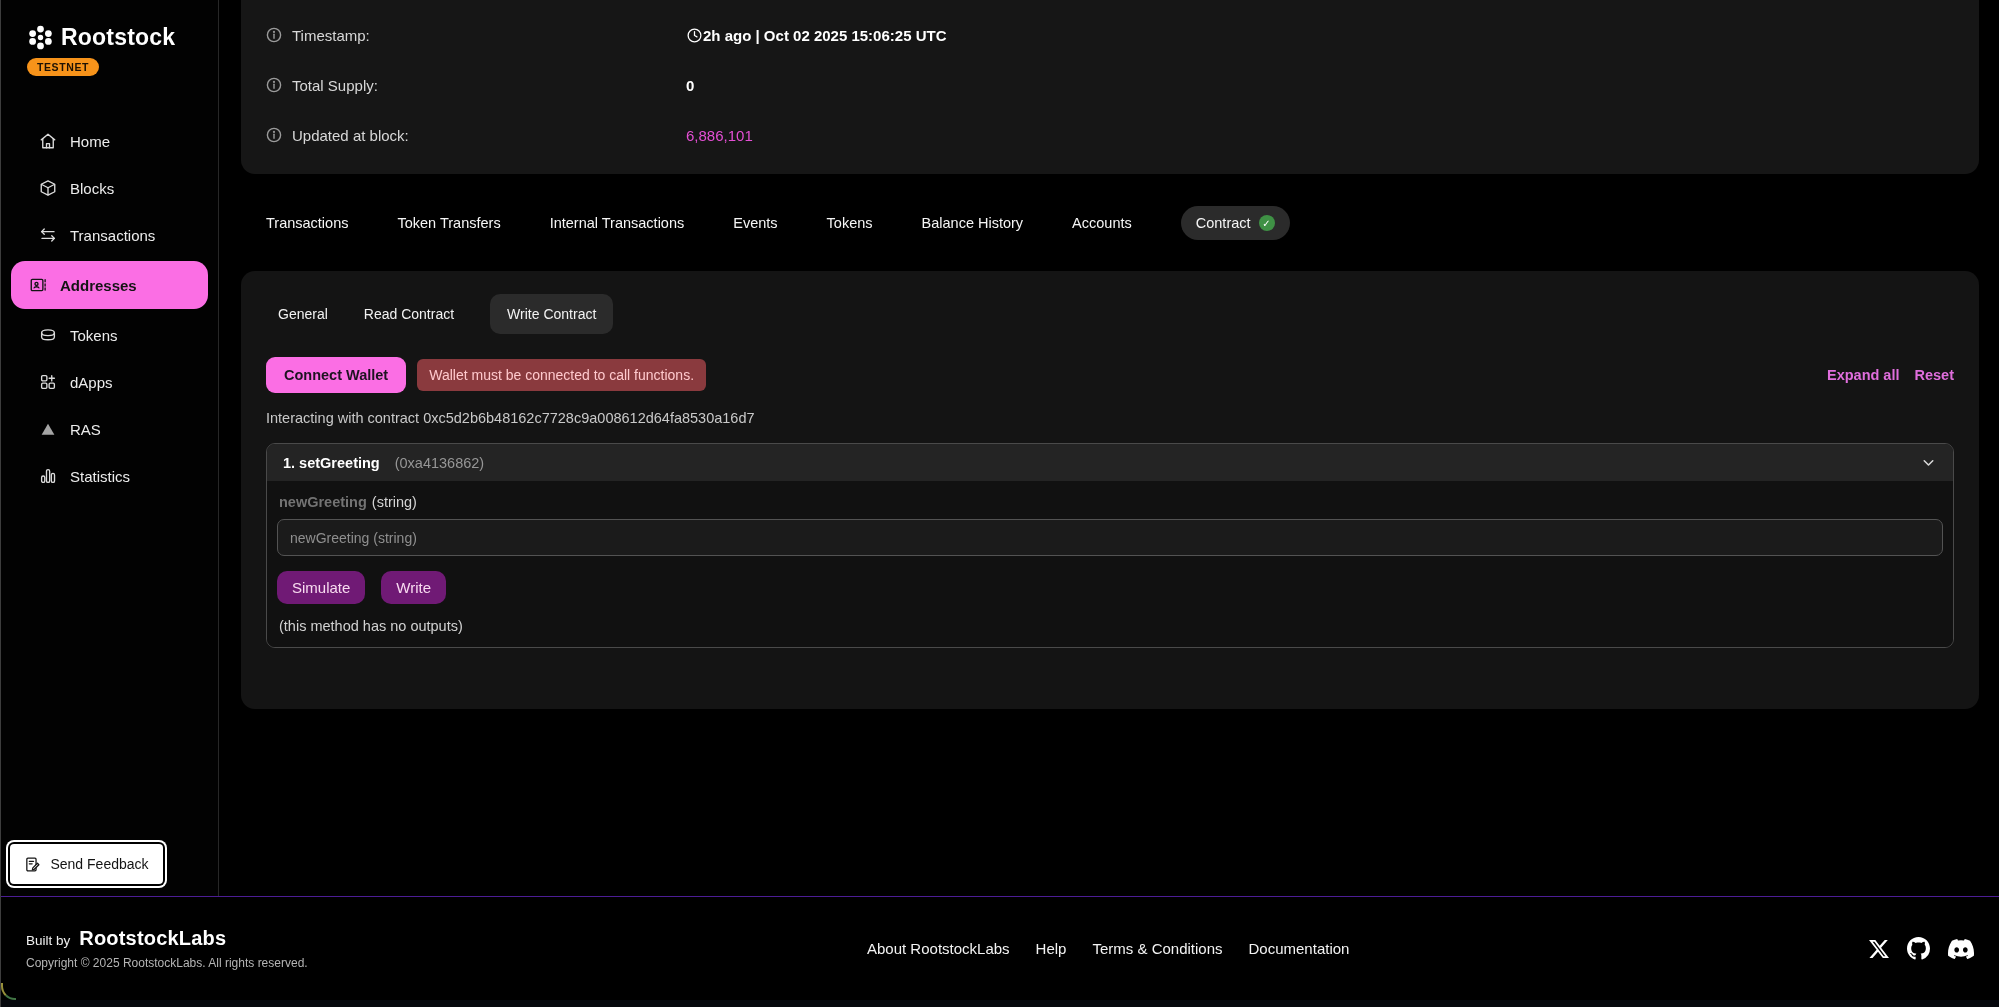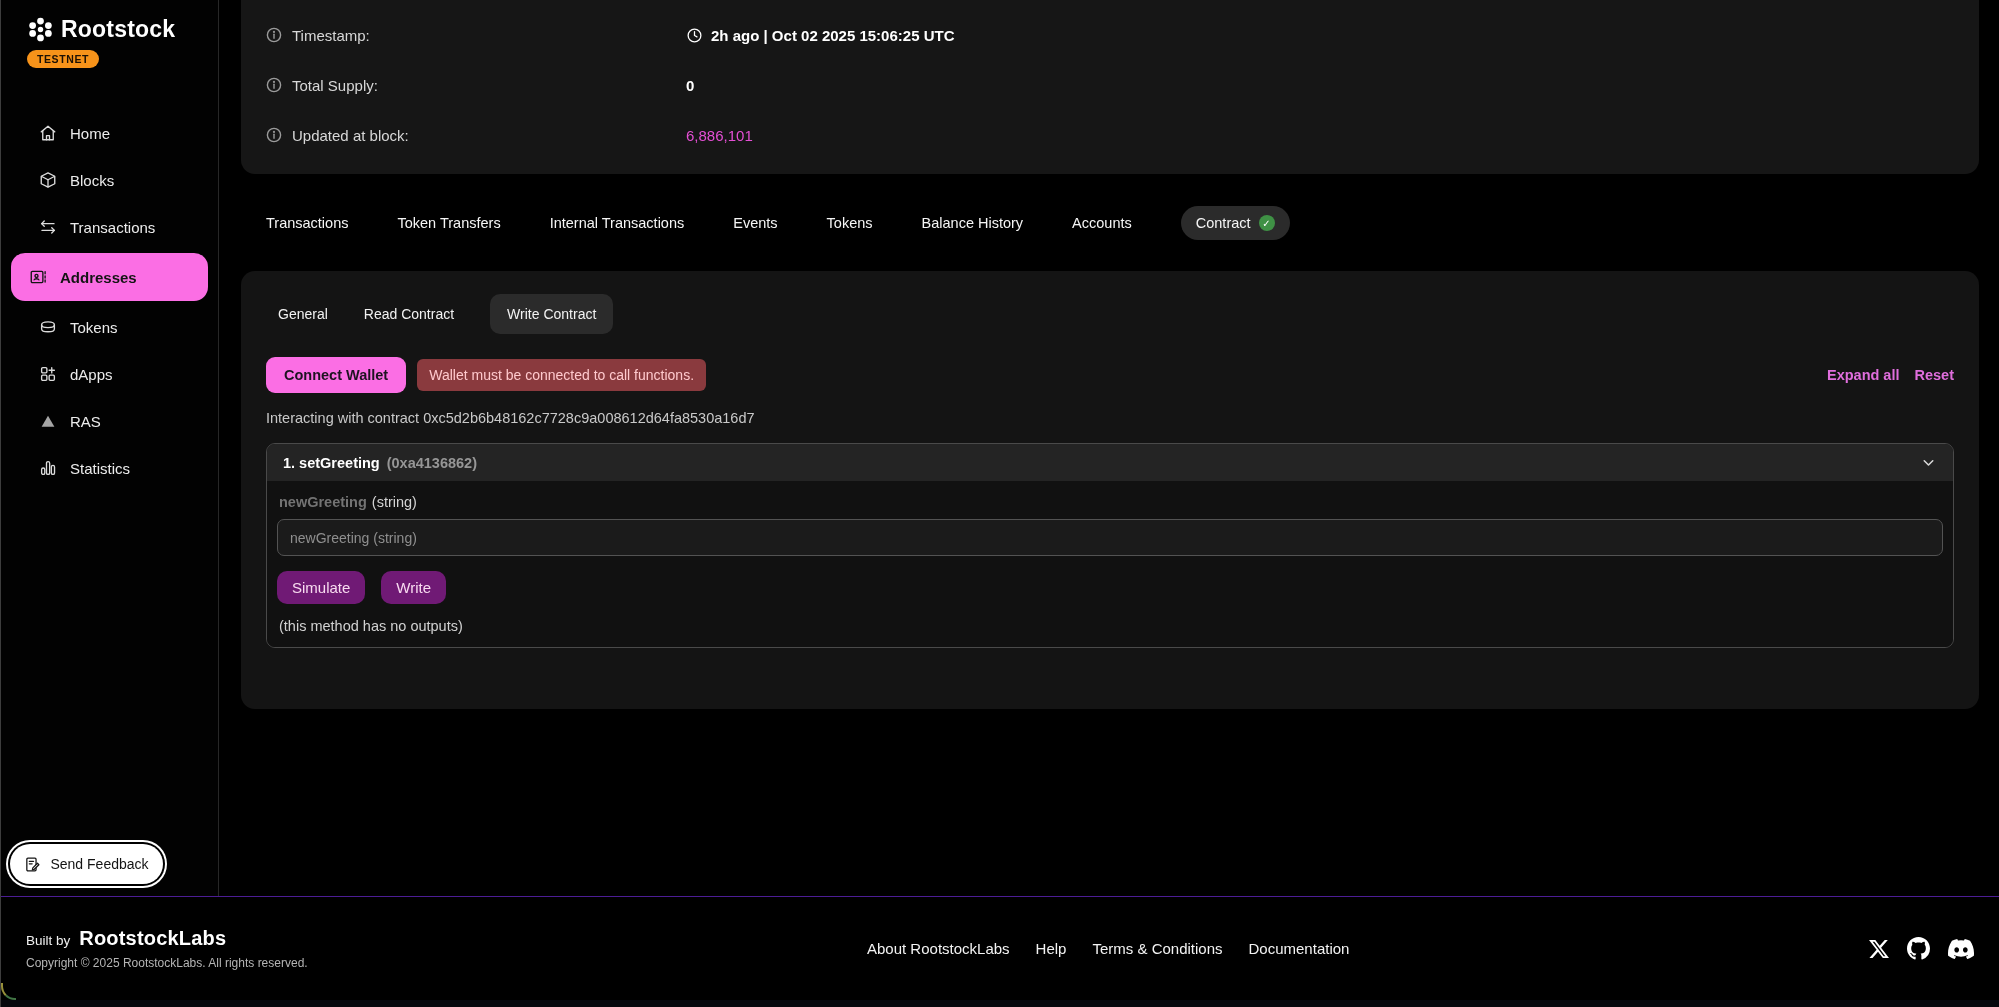--- a/index.html
+++ b/index.html
@@ -5,40 +5,40 @@
   * { margin:0; padding:0; box-sizing:border-box; }
   html,body { background:#000; }
   body { font-family:"Liberation Sans", sans-serif; width:1999px; height:1007px; overflow:hidden; color:#fff; }
   .page { width:1999px; height:1007px; display:flex; flex-direction:column; border-left:1px solid #3d3d3d; }
 
   
   .content-row { height:896px; display:flex; }
 
   
   .sidebar { width:218px; border-right:1px solid #272727; position:relative; flex-shrink:0; background:#020202; }
-  .logo-block { padding:16px 0 0 26px; }
+  .logo-block { padding:24px 0 0 26px; }
   .logo-row { display:flex; align-items:center; gap:7px; cursor:pointer; }
   .logo-mark { width:27px; height:27px; color:#fff; }
   .logo-text { font-size:23px; font-weight:700; letter-spacing:.2px; color:#fff; }
   .testnet-badge { display:inline-block; margin-top:7px; background:#f7931a; color:#1d1104; font-size:10.5px; font-weight:700; letter-spacing:.6px; padding:3px 10px; border-radius:9px; }
   .nav { margin-top:44px; }
   .nav-item { display:flex; align-items:center; gap:13px; padding:12px 0 12px 28px; margin:5px 10px; font-size:15px; color:#ececec; cursor:pointer; border-radius:14px; }
   .nav-item .nav-icon { width:18px; height:18px; flex-shrink:0; color:#dcdcdc; }
   .nav-item.active { background:#fb6ee4; color:#141414; padding:15px 0 15px 18px; font-weight:700; }
   .nav-item.active .nav-icon { color:#141414; }
-  .feedback-btn { position:absolute; left:9px; bottom:12px; width:153px; height:40px; background:#fff; color:#141414; border-radius:20px; display:flex; align-items:center; justify-content:center; gap:9px; font-size:14px; font-weight:500; cursor:pointer; box-shadow:0 0 0 2px #000, 0 0 0 4px #fff; }
+  .feedback-btn { position:absolute; left:9px; bottom:12px; width:153px; height:40px; background:#fff; color:#141414; border-radius:4px; display:flex; align-items:center; justify-content:center; gap:9px; font-size:14px; font-weight:500; cursor:pointer; box-shadow:0 0 0 2px #000, 0 0 0 4px #fff; }
   .feedback-btn svg { width:17px; height:17px; }
 
   
   .main { flex:1; padding:0 20px 0 22px; min-width:0; }
   .info-card { background:#161616; border-radius:0 0 14px 14px; padding:10px 25px 14px; }
   .info-row { height:50px; display:flex; align-items:center; }
   .info-label { width:420px; display:flex; align-items:center; gap:10px; font-size:15px; color:#d8d8d8; }
   .info-icon { width:16px; height:16px; color:#9b9b9b; flex-shrink:0; }
-  .info-value { display:flex; align-items:center; gap:8px; font-size:15px; font-weight:600; color:#fff; }
+  .info-value { display:flex; align-items:center; font-size:15px; font-weight:600; color:#fff; }
   .clock-icon { width:17px; height:17px; color:#fff; }
   .coin { position:relative; width:19px; height:19px; border-radius:50%; background:#f7931a; color:#fff; font-family:"DejaVu Sans", sans-serif; font-size:12px; font-weight:700; display:grid; place-items:center; }
   .coin::after { content:""; position:absolute; top:-1px; right:-1px; width:6px; height:6px; border-radius:50%; background:#64c632; }
   .link-pink { color:#e44fd4; font-weight:500; cursor:pointer; }
 
   .tabs-row { margin-top:30px; padding-left:25px; height:38px; display:flex; align-items:center; gap:49px; }
   .tab { font-size:14.5px; color:#f5f5f5; cursor:pointer; white-space:nowrap; }
   .tab.active-pill { background:#2b2b2b; border-radius:20px; padding:9px 15px; display:inline-flex; align-items:center; gap:8px; }
   .check-circle { width:16px; height:16px; border-radius:50%; background:#3f9145; color:#fff; font-size:10px; display:grid; place-items:center; }
 
@@ -49,21 +49,21 @@
   .wallet-row { margin-top:22px; display:flex; align-items:center; }
   .connect-btn { background:#fb6ee4; color:#1d1320; border:none; font-family:inherit; font-size:14.5px; font-weight:600; padding:10px 18px; border-radius:9px; cursor:pointer; }
   .wallet-warning { margin-left:11px; background:#8a3a3e; color:#ffc9cd; font-size:14px; padding:8px 12px; border-radius:6px; }
   .expand-links { margin-left:auto; display:flex; gap:15px; }
   .expand-links span { color:#e06edd; font-size:14.5px; font-weight:600; cursor:pointer; }
   .interacting { margin-top:17px; color:#c9c9c9; font-size:14.5px; }
 
   .accordion { margin-top:17px; border:1px solid #4a4a4a; border-radius:9px; overflow:hidden; }
   .acc-header { background:#242424; display:flex; align-items:center; padding:10px 16px; cursor:pointer; }
   .acc-title { font-size:14.5px; font-weight:600; color:#fff; }
-  .acc-selector { font-size:14.5px; color:#969696; margin-left:7px; font-weight:700; }
+  .acc-selector { font-size:14.5px; color:#969696; margin-left:15px; font-weight:400; }
   .acc-chevron { margin-left:auto; width:17px; height:17px; color:#d8d8d8; }
   .acc-body { background:#111; padding:9px 10px 13px; }
   .param-line { font-size:14.5px; padding:4px 2px 9px; }
   .param-name { font-weight:700; color:#737373; }
   .param-type { color:#d4d4d4; margin-left:5px; }
   .param-input { width:100%; height:37px; background:#1b1b1b; border:1px solid #535353; border-radius:7px; color:#e5e5e5; font-family:inherit; font-size:14px; padding:0 12px; outline:none; }
   .param-input::placeholder { color:#8f8f8f; }
   .btn-row { margin-top:15px; display:flex; gap:16px; }
   .sim-btn { background:#701a75; color:#f8dbf0; border:none; font-family:inherit; font-size:15px; padding:8px 15px; border-radius:10px; cursor:pointer; }
   .outputs-note { margin-top:14px; color:#d2d2d2; font-size:14.5px; padding-left:2px; }

